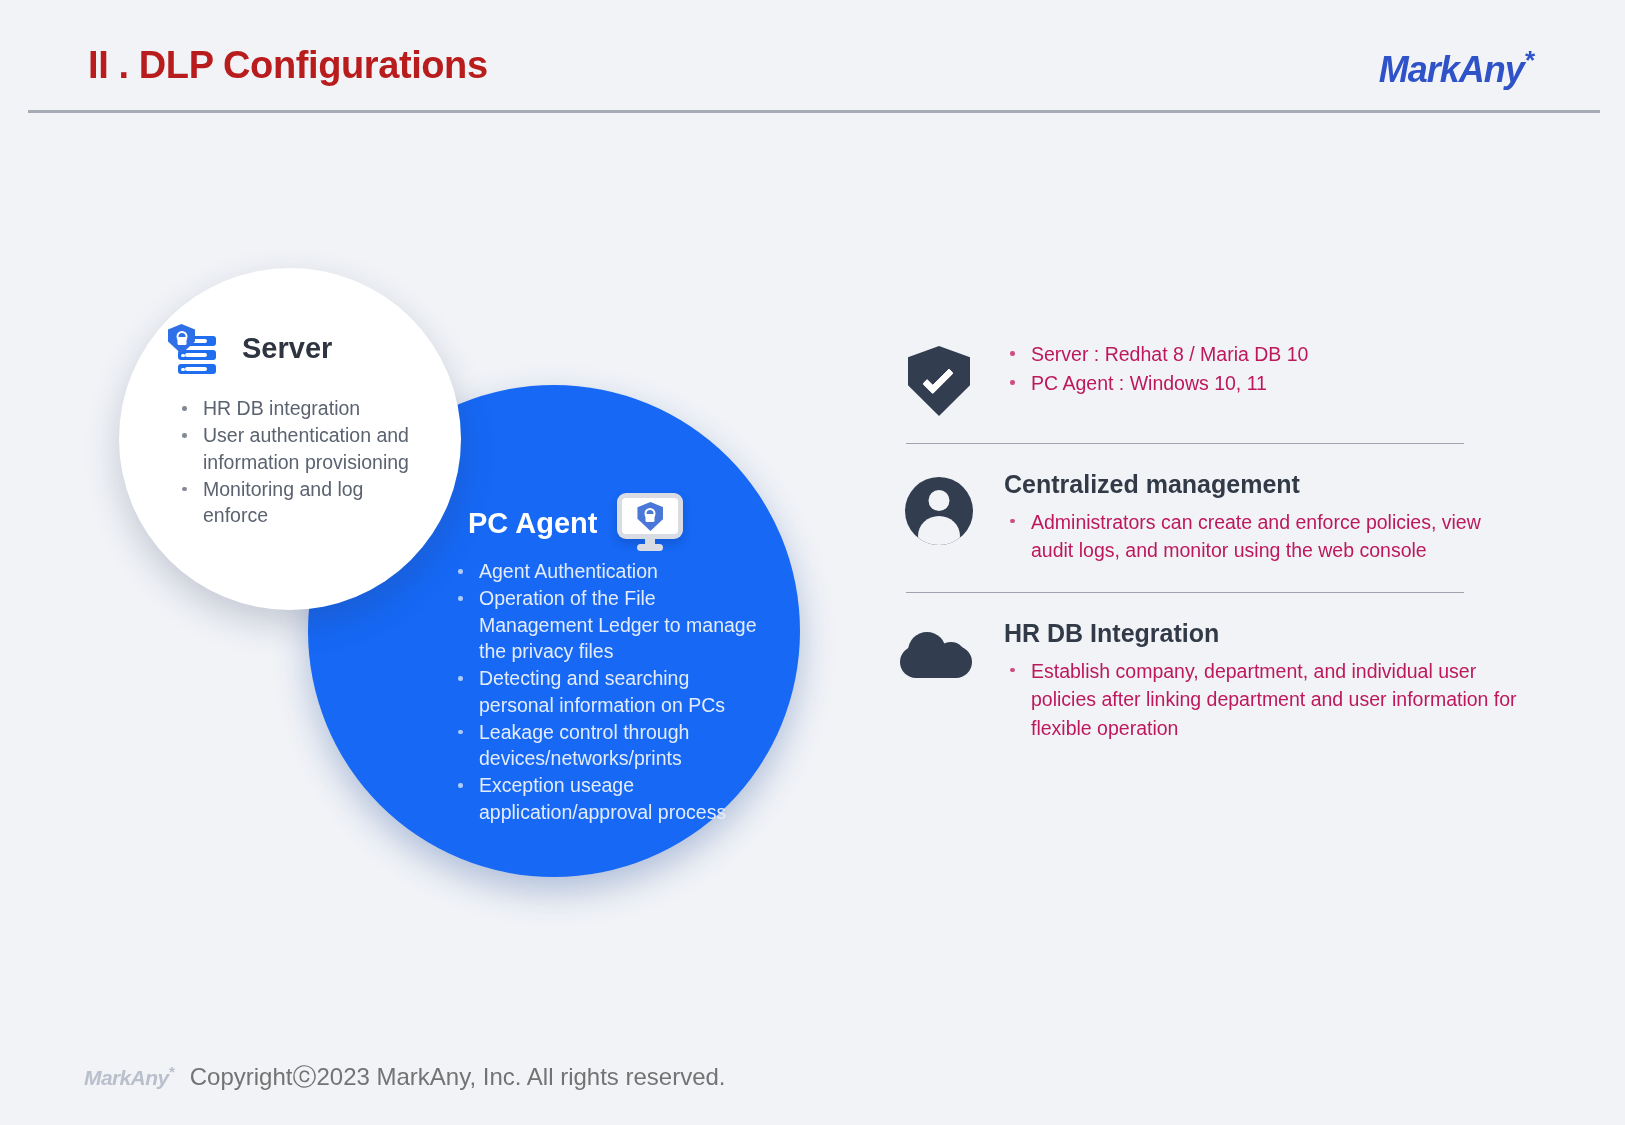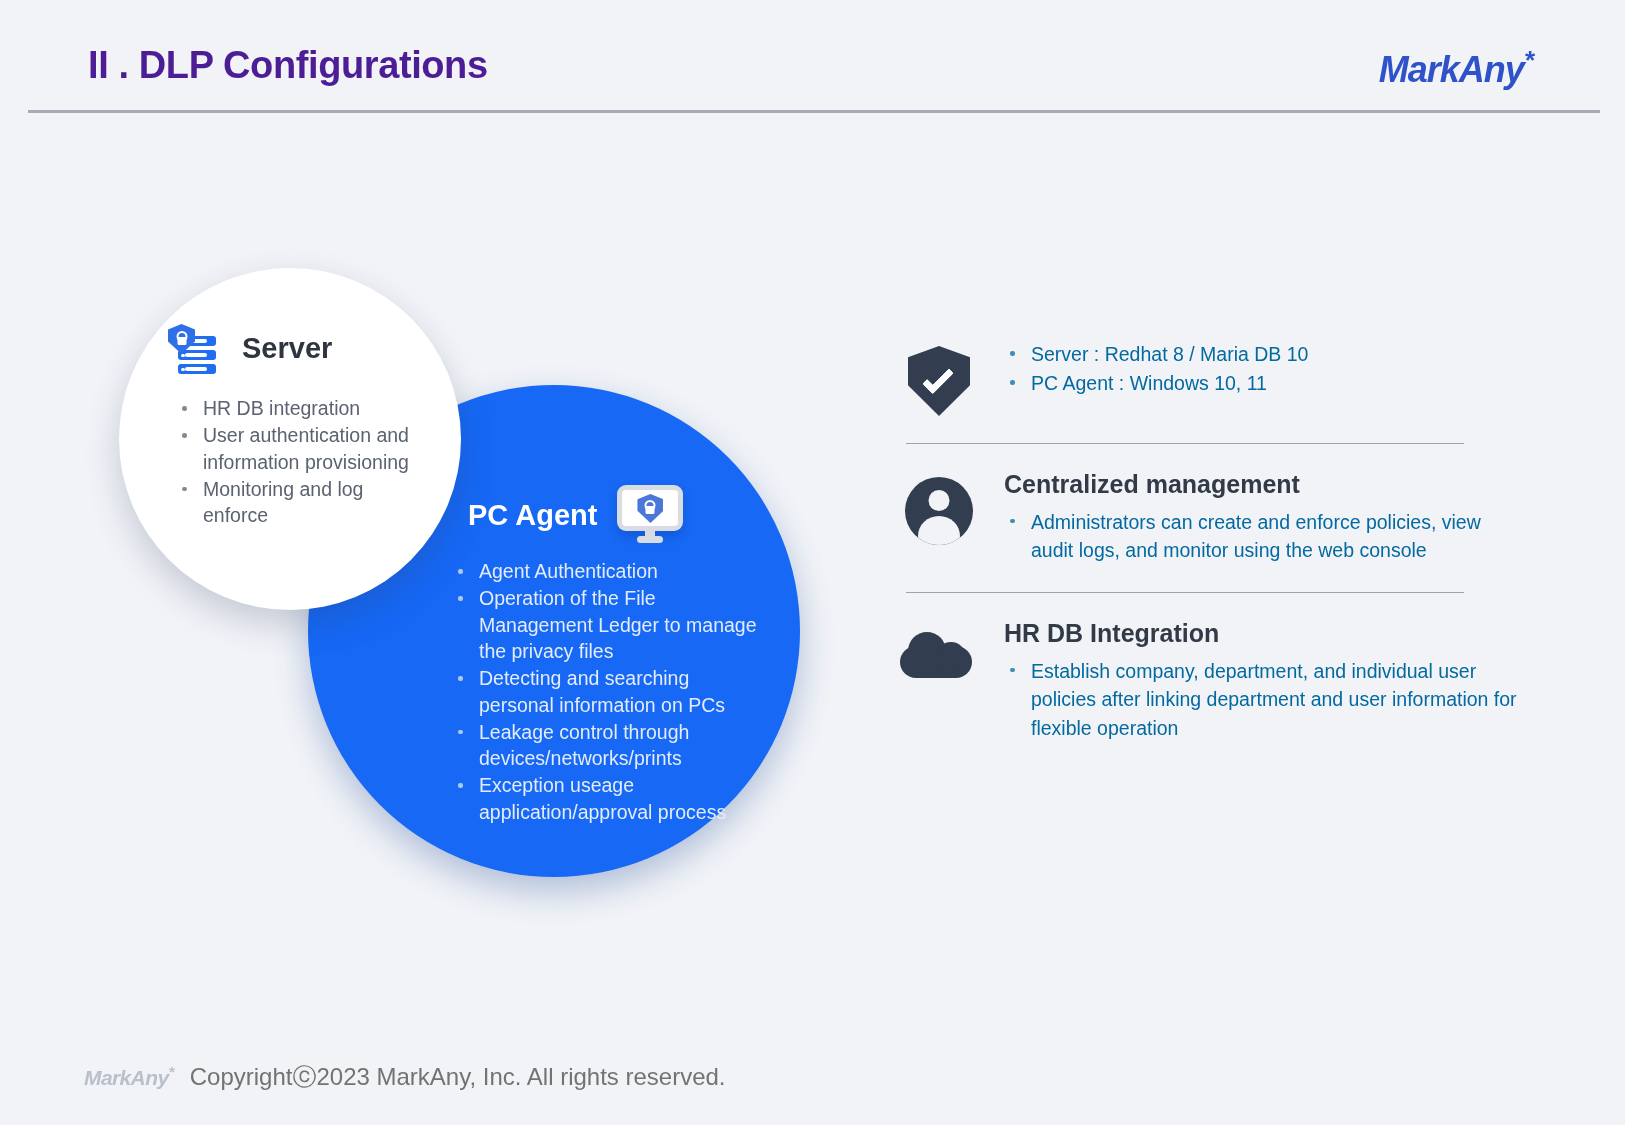--- a/index.html
+++ b/index.html
@@ -9,21 +9,21 @@
     font-family:"Liberation Sans", sans-serif;
     overflow:hidden;
     position:relative;
   }
   .slide{position:absolute;inset:0;}
 
   
   .hdr-title{
     position:absolute;left:88px;top:44px;
     font-size:38px;font-weight:bold;letter-spacing:-0.4px;
-    color:#4c1d95;white-space:nowrap;
+    color:#b91c1c;white-space:nowrap;
   }
   .hdr-rule{
     position:absolute;left:28px;top:110px;width:1572px;height:3px;
     background:#a7abb5;
   }
   .brand{
     position:absolute;right:92px;top:45px;
     font-size:36px;font-weight:bold;font-style:italic;
     color:#2f52c8;letter-spacing:-1px;white-space:nowrap;
   }
@@ -83,21 +83,21 @@
   .server-title{
     font-size:29px;font-weight:bold;color:#2f3540;line-height:1;
   }
   .server-list{
     position:absolute;left:176px;top:265px;width:250px;
     font-size:19.5px;line-height:26.5px;color:#5b6370;
   }
 
   
   .pc-head{
-    position:absolute;left:468px;top:350px;width:240px;height:70px;
+    position:absolute;left:468px;top:358px;width:240px;height:70px;
     display:flex;align-items:center;gap:20px;
   }
   .pc-title{font-size:29px;font-weight:bold;color:#ffffff;line-height:1;white-space:nowrap;}
   .ico-monitor{position:relative;width:66px;height:60px;flex:0 0 66px;}
   .mon-body{
     position:absolute;left:0;top:0;width:66px;height:46px;
     background:#d9dde3;border-radius:9px;
     box-shadow:0 5px 10px rgba(10,40,100,0.22);
   }
   .mon-screen{
@@ -141,21 +141,21 @@
   }
 
   
   .features{position:absolute;left:900px;top:340px;width:620px;}
   .feat{position:relative;display:flex;gap:26px;}
   .feat-ico{flex:0 0 78px;width:78px;display:flex;justify-content:center;padding-top:6px;}
   .feat-body{flex:1;min-width:0;}
   .feat-title{
     font-size:25px;font-weight:bold;color:#323a47;margin-bottom:9px;line-height:1.1;
   }
-  .feat-list{font-size:19.5px;line-height:28.5px;color:#0369a1;}
+  .feat-list{font-size:19.5px;line-height:28.5px;color:#be185d;}
   .feat-sep{height:1px;background:#9ea3ad;margin:27px 0 27px 6px;width:558px;}
 
   
   .sh-check{position:relative;width:62px;height:70px;}
   .sh-check .sbody{
     position:absolute;inset:0;background:#323e50;
     clip-path:polygon(50% 0%,100% 16%,100% 56%,50% 100%,0% 56%,0% 16%);
   }
   .sh-check .tick{
     position:absolute;left:15px;top:25px;width:30px;height:15px;

